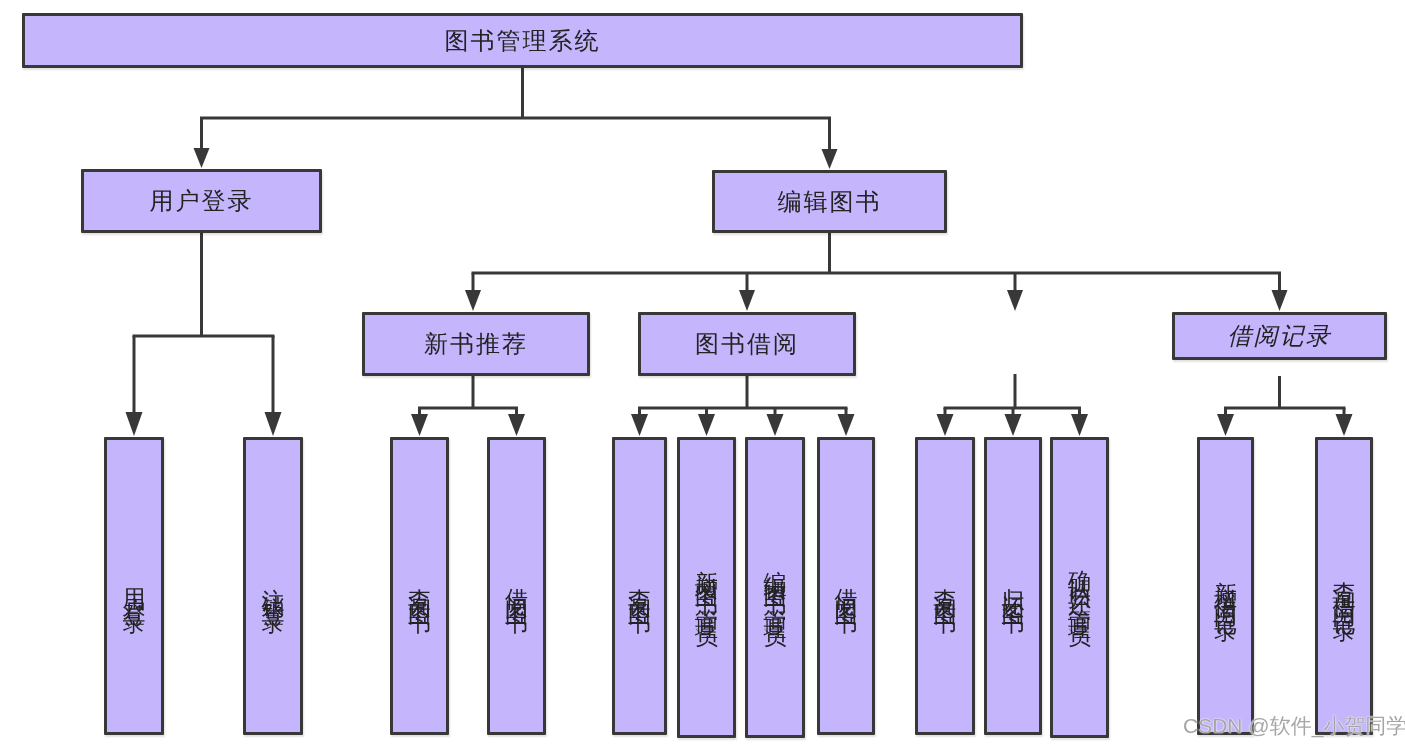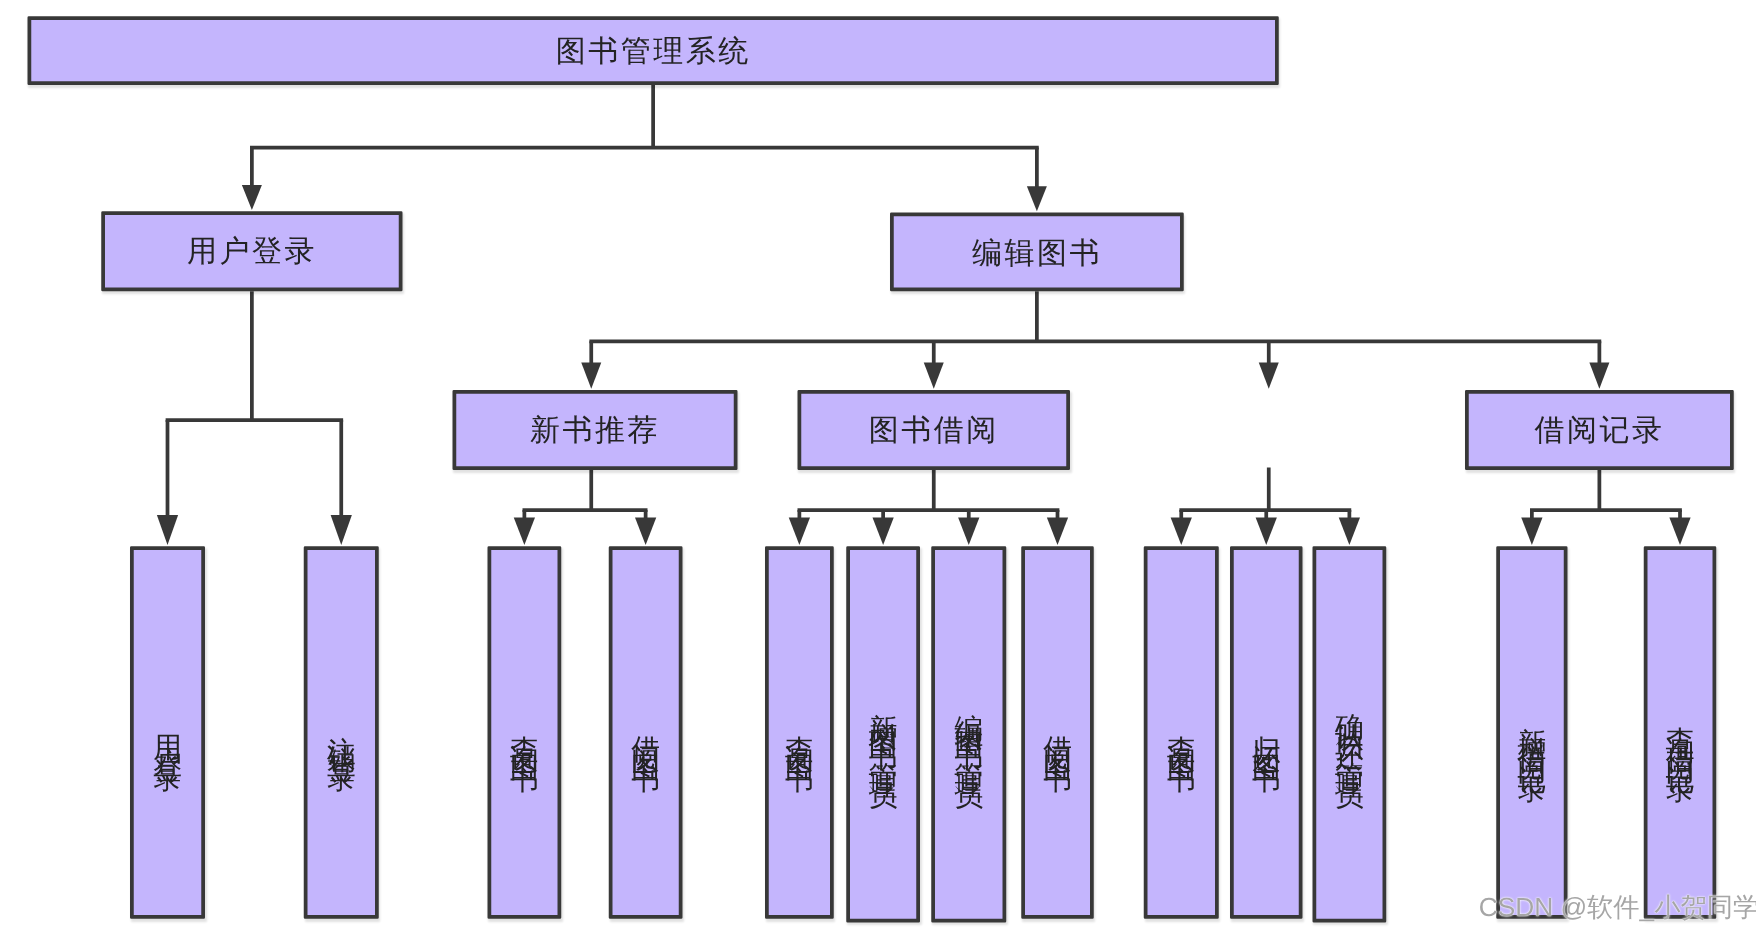--- a/index.html
+++ b/index.html
@@ -20,21 +20,21 @@
     writing-mode:vertical-rl;text-orientation:mixed;
     font-size:23px;line-height:1;letter-spacing:0.34em;white-space:nowrap;
   }
   
   .n-root   {left:22px;  top:13px;  width:1001px;height:55px;}
   .n-login  {left:81px;  top:169px; width:241px; height:64px;}
   .n-mgmt   {left:712px; top:170px; width:235px; height:63px;}
   .n-newbook{left:362px; top:312px; width:228px; height:64px;}
   .n-borrow {left:638px; top:312px; width:218px; height:64px;}
   .n-current{left:903px; top:312px; width:224px; height:62px;}
-  .n-record {left:1172px;top:312px; width:215px; height:64px;}
+  .n-record {left:1172px;top:312px; width:215px; height:48px;font-style:italic;}
   .l-login1 {left:104px; top:437px; width:60px;  height:298px;}
   .l-login2 {left:243px; top:437px; width:60px;  height:298px;}
   .l-nb1    {left:390px; top:437px; width:59px;  height:298px;}
   .l-nb2    {left:487px; top:437px; width:59px;  height:298px;}
   .l-b1     {left:612px; top:437px; width:55px;  height:298px;}
   .l-b2     {left:677px; top:437px; width:59px;  height:301px;}
   .l-b3     {left:745px; top:437px; width:60px;  height:301px;}
   .l-b4     {left:817px; top:437px; width:58px;  height:298px;}
   .l-c1     {left:915px; top:437px; width:60px;  height:298px;}
   .l-c2     {left:984px; top:437px; width:58px;  height:298px;}

